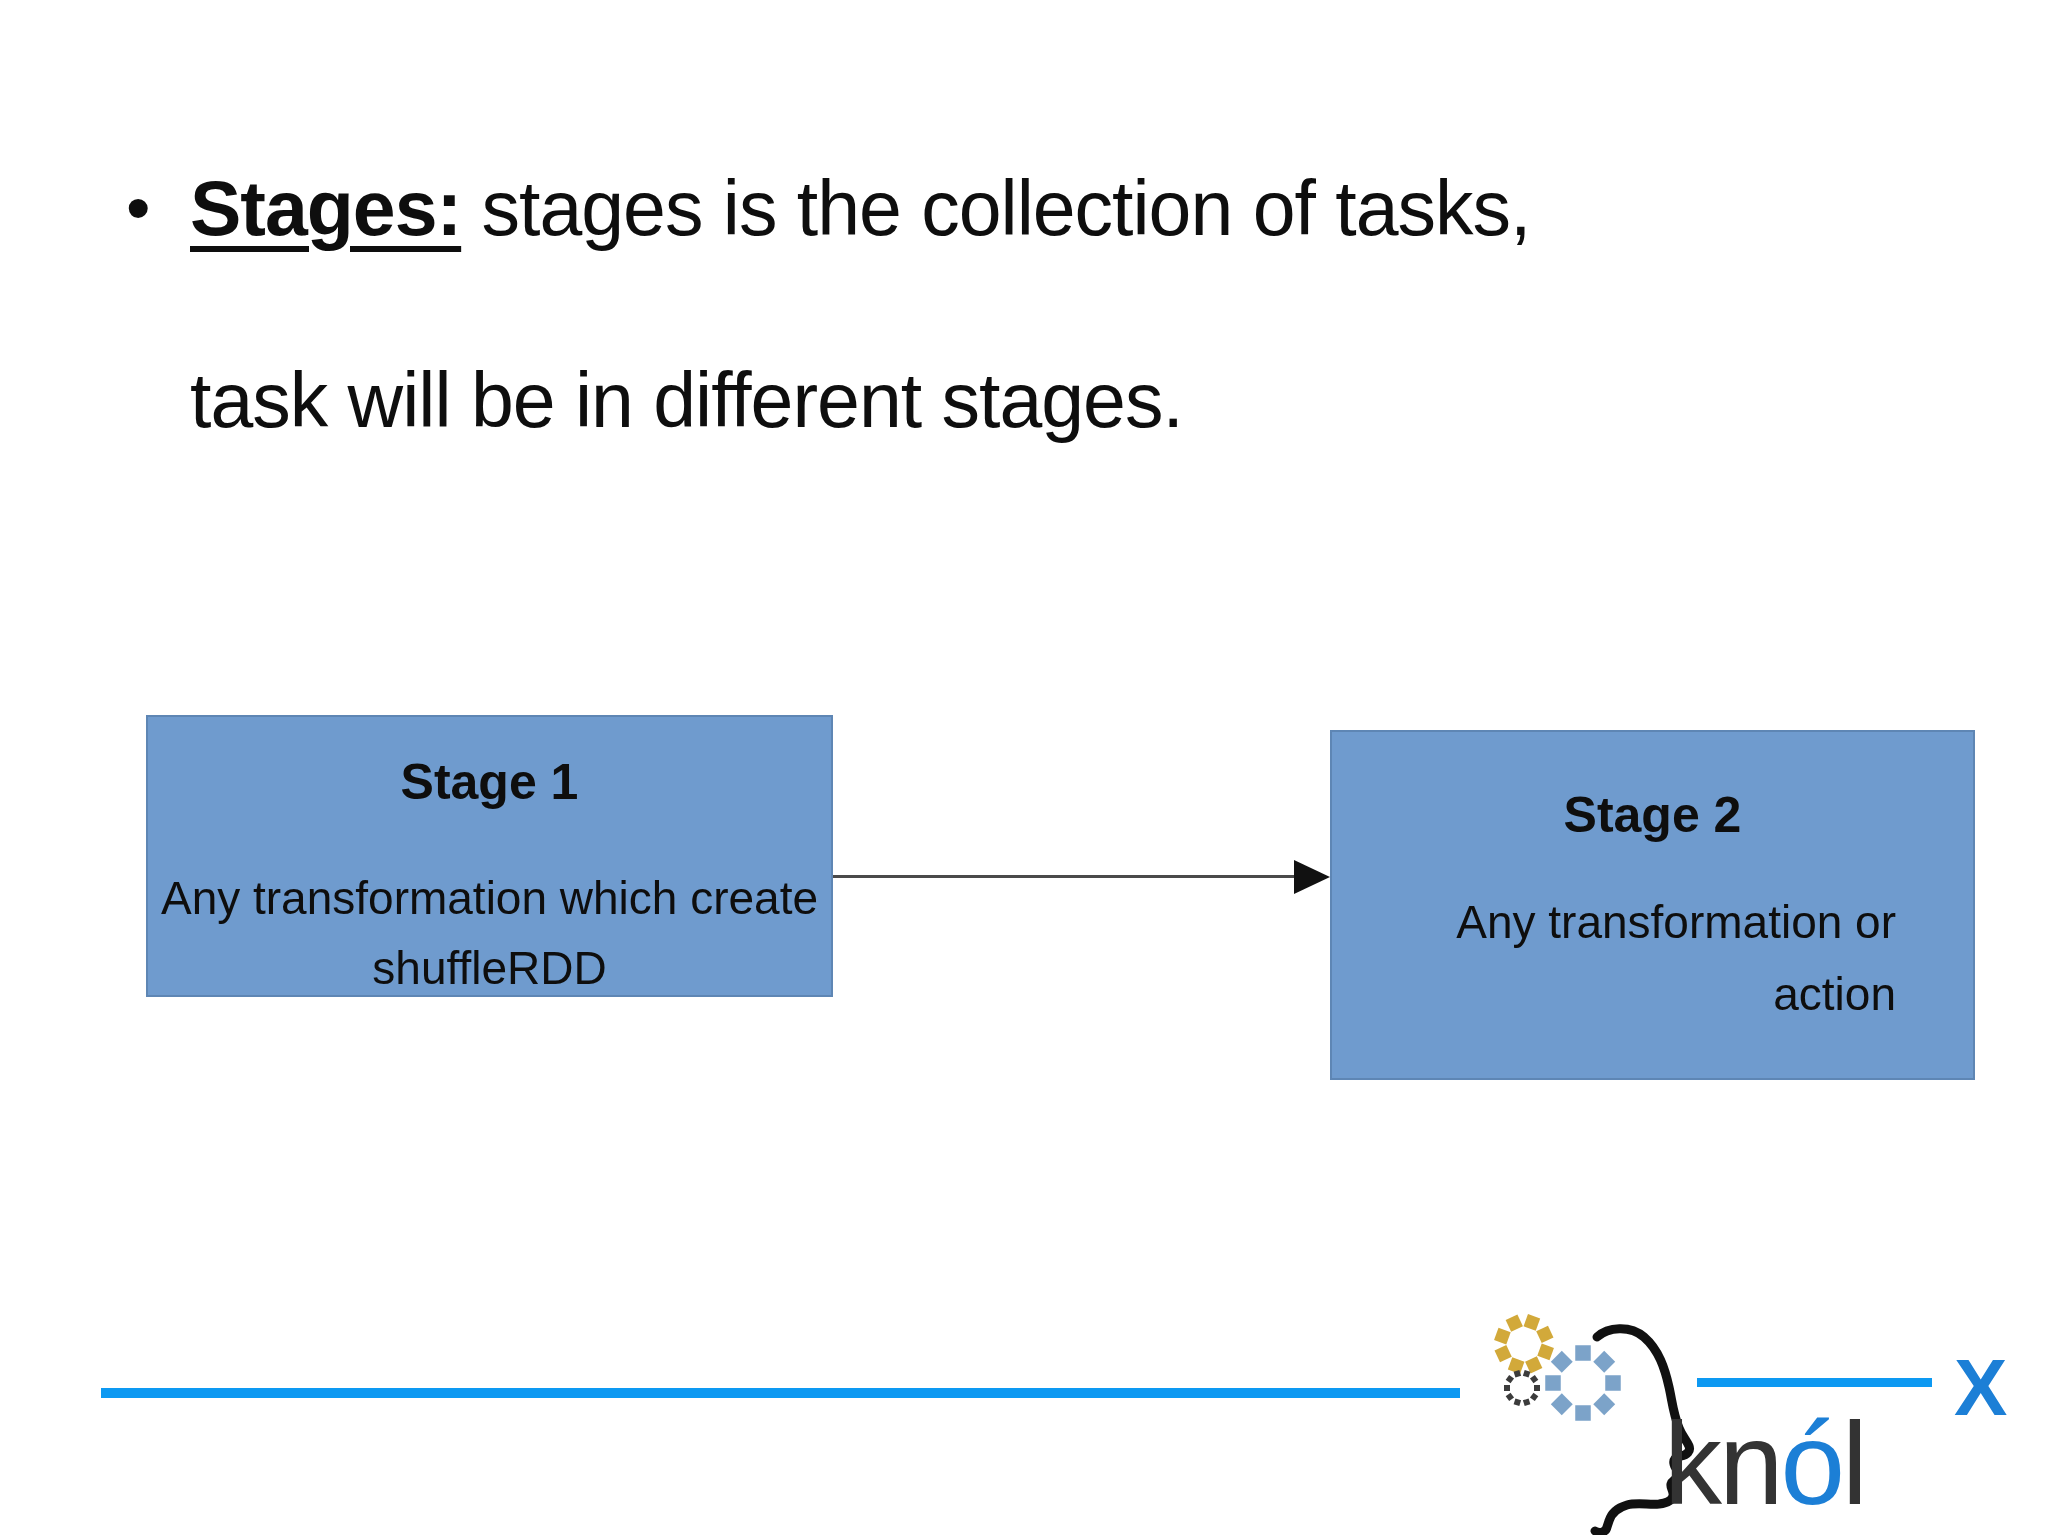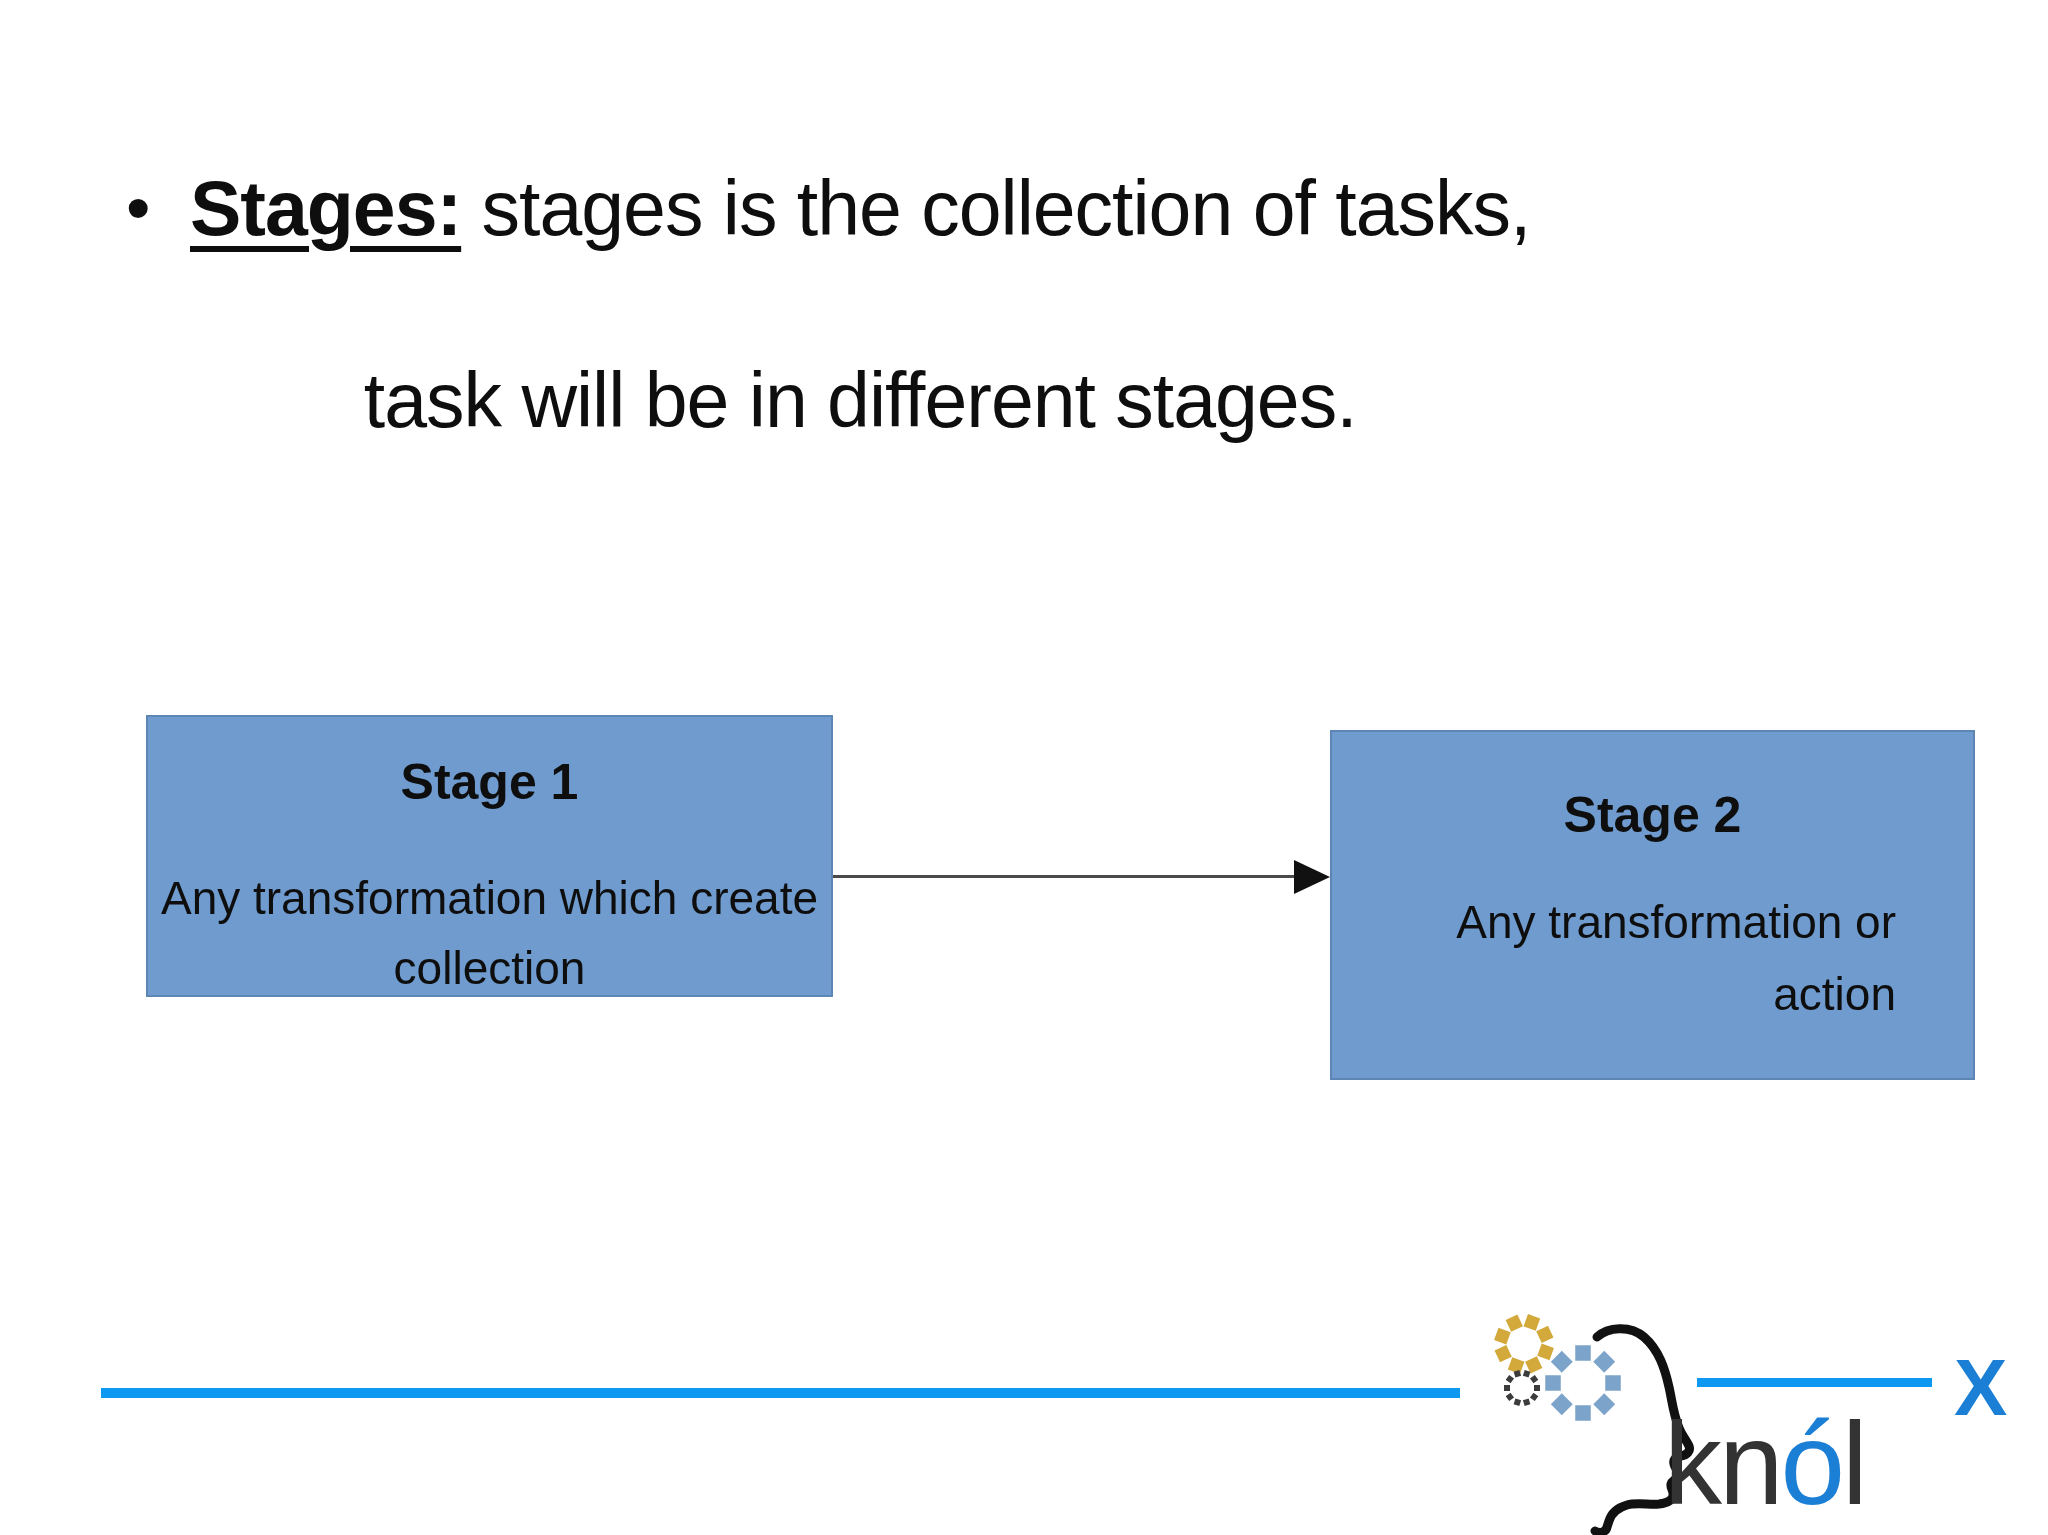--- a/index.html
+++ b/index.html
@@ -6,21 +6,21 @@
   .slide {
     position:relative; width:2048px; height:1535px;
     background:#ffffff; overflow:hidden;
     font-family:"Liberation Sans","DejaVu Sans",sans-serif;
     color:#0e0e0e;
   }
 
   
   .bullet-block { position:absolute; left:126px; top:160px; display:flex; width:1760px; }
   .marker { font-size:70px; line-height:96px; width:64px; flex:0 0 64px; }
-  .bullet-text { font-size:77px; line-height:96px; letter-spacing:-1px;text-align:center; }
+  .bullet-text { font-size:77px; line-height:96px; letter-spacing:-1px; }
   .term { font-weight:bold; text-decoration:underline; text-decoration-thickness:6px; text-underline-offset:11px; }
 
   
   .stage-box {
     position:absolute; background:#6f9bce; border:2px solid #5e86b4;
     box-sizing:border-box;
   }
   .stage1 { left:146px; top:715px; width:687px; height:282px; text-align:center; }
   .stage2 { left:1330px; top:730px; width:645px; height:350px; }
   .stage-title { font-weight:bold; font-size:50px; line-height:58px; text-align:center; }
@@ -62,21 +62,21 @@
 <div class="slide">
 
   <div class="bullet-block">
     <span class="marker">•</span>
     <div class="bullet-text"><span class="term">Stages:</span><span> stages is the collection of tasks,</span><br><br><span>task will be in different stages.</span>
     </div>
   </div>
 
   <div class="stage-box stage1">
     <div class="stage-title">Stage 1</div>
-    <div class="stage-body"><span>Any transformation which create</span><br><span>collection</span>
+    <div class="stage-body"><span>Any transformation which create</span><br><span>shuffleRDD</span>
     </div>
   </div>
 
   <div class="arrow-line"></div>
   <div class="arrow-head"></div>
 
   <div class="stage-box stage2">
     <div class="stage-title">Stage 2</div>
     <div class="stage-body"><span>Any transformation or</span><br><span>action</span>
     </div>

